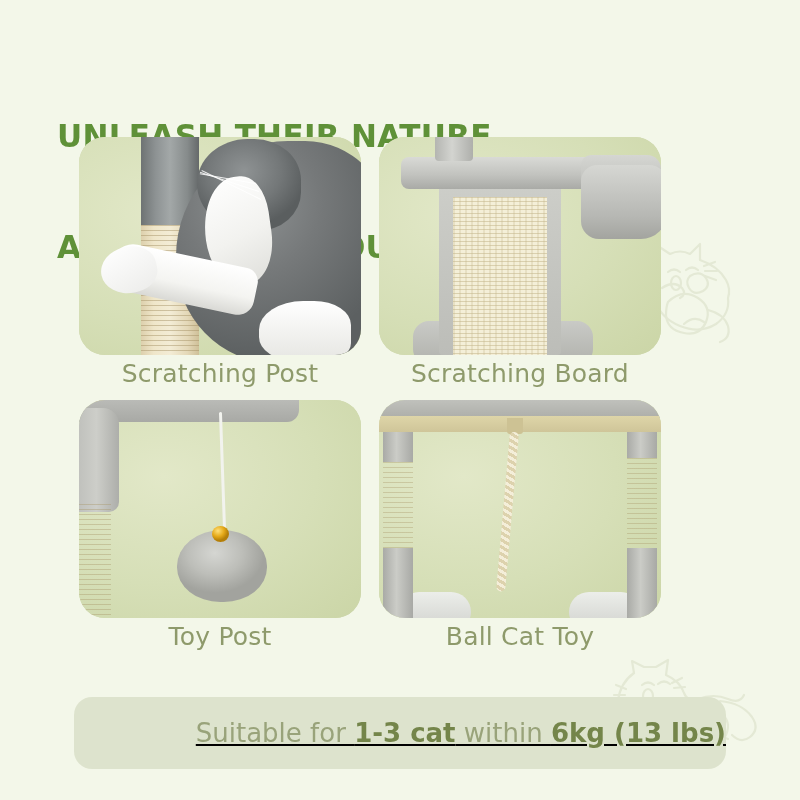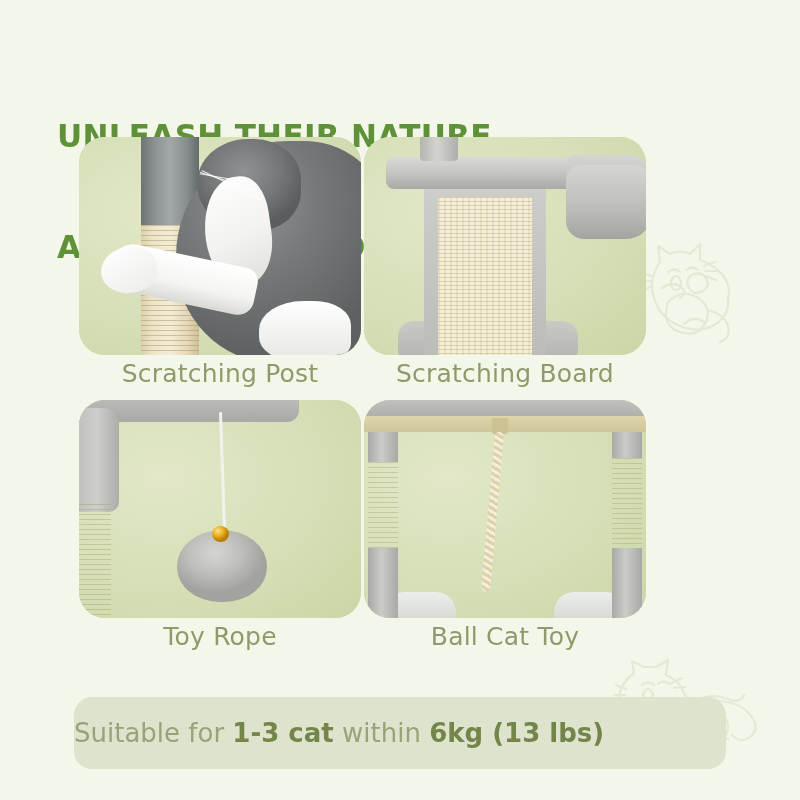--- a/index.html
+++ b/index.html
@@ -44,21 +44,21 @@
 
   
   .feature-grid {
     position: absolute;
     left: 55px;
     top: 137px;
     width: 575px;
   }
   .feature-row {
     display: flex;
-    gap: 3px;
+    gap: 18px;
     padding-left: 24px;
   }
   .feature-row + .feature-row { margin-top: 7px; }
   .feature-cell {
     width: 282px;
   }
   .photo {
     position: relative;
     width: 282px;
     height: 218px;
@@ -376,21 +376,22 @@
   .banner {
     position: absolute;
     left: 74px;
     top: 697px;
     width: 652px;
     height: 72px;
     background: #dde3cd;
     border-radius: 18px;
     display: flex;
     align-items: center;
-    justify-content: flex-start;
+    justify-content: flex-end;
+    text-decoration: underline;
   }
   .banner-text {
     text-align: center;
     color: #99a37a;
     font-family: "DejaVu Sans", sans-serif;
     font-size: 26px;
     line-height: 32px;
   }
   .banner-text b {
     color: #74854a;
@@ -486,21 +487,21 @@
       <div class="photo">
         <div class="bg"></div>
         <div class="shelf-wood"></div>
         <div class="shelf-top"></div>
         <div class="corner-plush"></div>
         <div class="corner-sisal"></div>
         <div class="toy-string"></div>
         <div class="toy-ball"></div>
         <div class="toy-bell"></div>
       </div>
-      <div class="caption">Toy Rope</div>
+      <div class="caption">Toy Post</div>
     </div>
 
     <div class="feature-cell">
       <div class="photo">
         <div class="bg"></div>
         <div class="r-bed-left"></div>
         <div class="r-bed-right"></div>
         <div class="r-post left">
           <div class="seg-plush" style="top:0;height:34px;"></div>
           <div class="seg-sisal" style="top:34px;height:86px;"></div>

